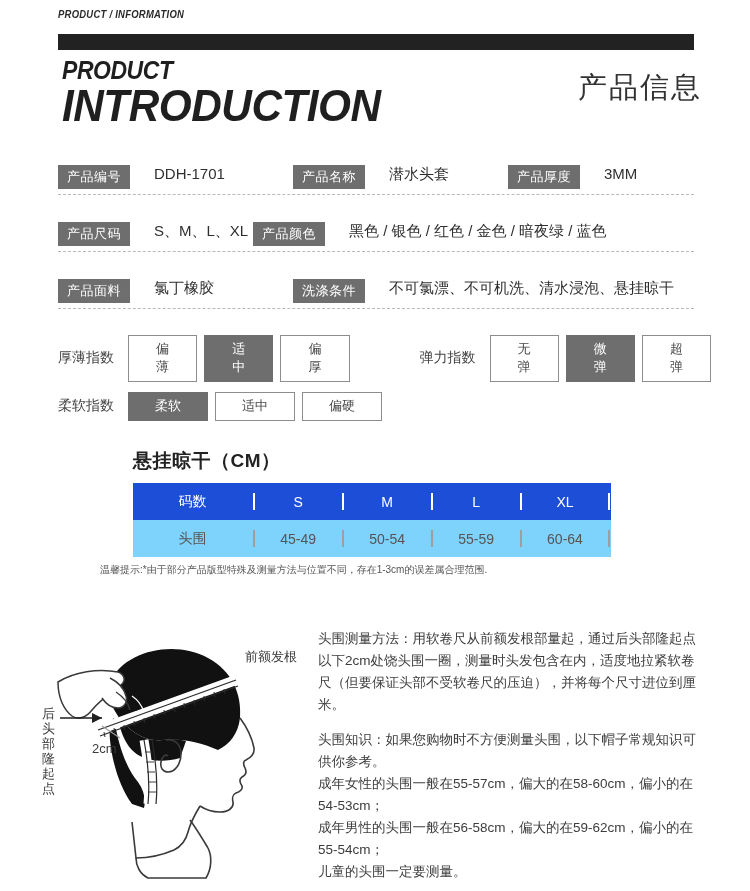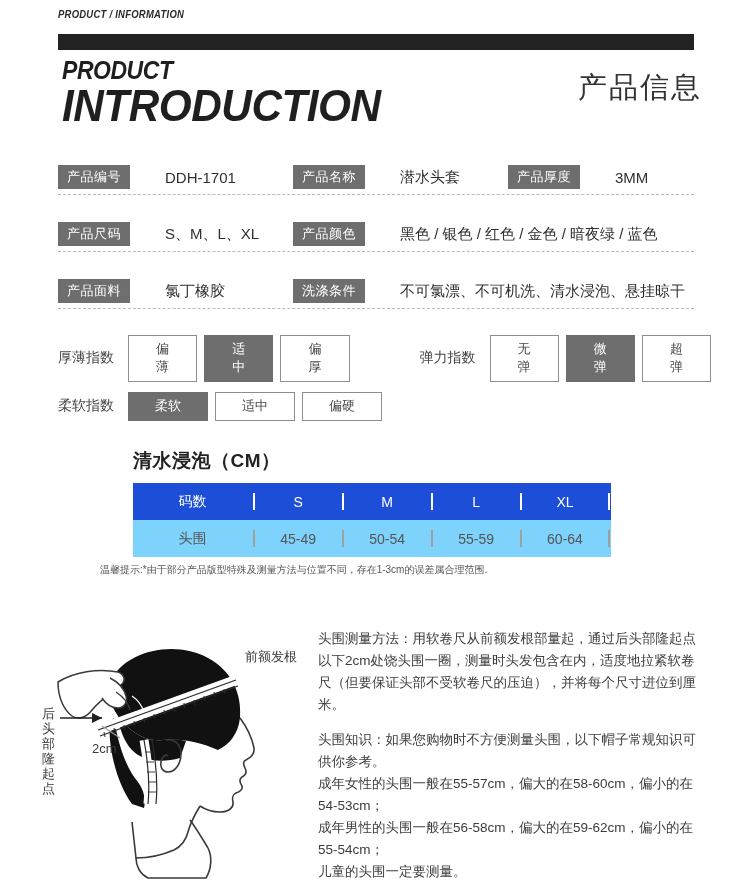--- a/index.html
+++ b/index.html
@@ -46,21 +46,21 @@
     border-bottom: 1px dashed #b9b9b9;
     height: 0; margin: 0 0 22px 0;
   }
   .chip {
     background: #6e6e6e; color: #ffffff;
     font-size: 13px; line-height: 1;
     padding: 5px 9px 6px; white-space: nowrap;
     letter-spacing: 0.5px;
   }
   .val { font-size: 15px; color: #2f2f2f; margin-left: 24px; white-space: nowrap; }
-  .cell { display: flex; align-items: center; gap: 11px; }
+  .cell { display: flex; align-items: flex-start; }
 
   
   .indices { position: absolute; left: 58px; top: 343px; width: 660px; }
   .idx-line { display: flex; align-items: center; height: 30px; margin-bottom: 18px; }
   .idx-label { font-size: 14px; color: #444; margin-right: 14px; white-space: nowrap; }
   .opt {
     border: 1px solid #8d8d8d; color: #4a4a4a; background: #fff;
     font-size: 13px; padding: 4px 26px 5px; margin-right: 7px;
     min-width: 48px; text-align: center;
   }
@@ -126,21 +126,21 @@
         <span class="val">潜水头套</span>
       </div>
       <div class="cell">
         <span class="chip">产品厚度</span>
         <span class="val">3MM</span>
       </div>
     </div>
     <div class="spec-sep"></div>
 
     <div class="spec-row">
-      <div class="cell" style="width:235px">
+      <div class="cell" style="width:195px">
         <span class="chip">产品尺码</span>
         <span class="val">S、M、L、XL</span>
       </div>
       <div class="cell">
         <span class="chip">产品颜色</span>
         <span class="val">黑色 / 银色 / 红色 / 金色 / 暗夜绿 / 蓝色</span>
       </div>
     </div>
     <div class="spec-sep"></div>
 
@@ -174,21 +174,21 @@
 
     <div class="idx-line">
       <span class="idx-label">柔软指数</span>
       <span class="opt on">柔软</span>
       <span class="opt">适中</span>
       <span class="opt">偏硬</span>
     </div>
   </div>
 
   <div class="size-wrap">
-    <div class="size-title">清水浸泡（CM）</div>
+    <div class="size-title">悬挂晾干（CM）</div>
     <table class="size">
       <thead>
         <tr>
           <th style="width:118px">码数</th>
           <th class="divcol">
               <span class="bar"></span>
             </th>
           <th style="width:85px">S</th>
           <th class="divcol">
               <span class="bar"></span>

